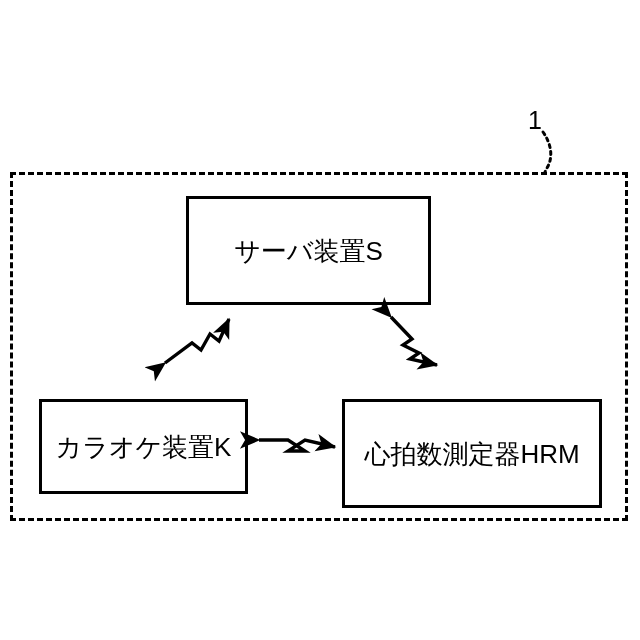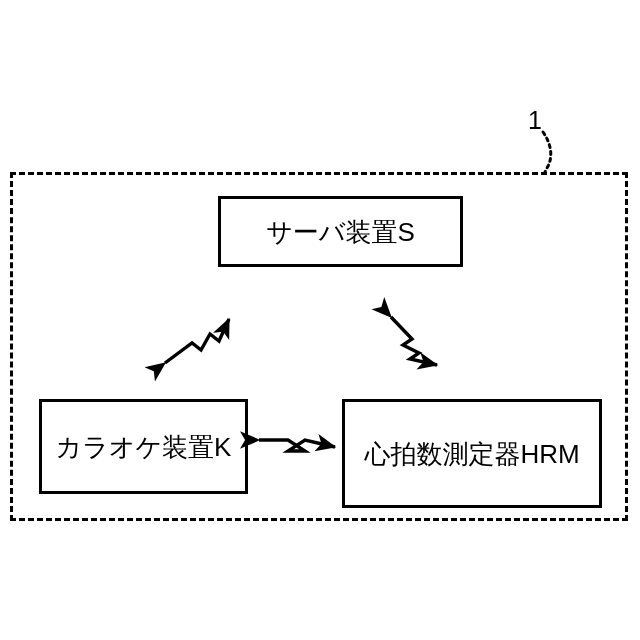--- a/index.html
+++ b/index.html
@@ -43,22 +43,21 @@
     font-size: 26px;
     line-height: 1;
     color: #000000;
     white-space: nowrap;
     letter-spacing: 0px;
   }
   #node-server {
     left: 186px;
     top: 196px;
     width: 245px;
-    height: 71px;
-    margin-left: 32px;
+    height: 109px;
   }
   #node-karaoke {
     left: 39px;
     top: 399px;
     width: 209px;
     height: 95px;
     align-items: center;
   }
   #node-hrm {
     left: 342px;

